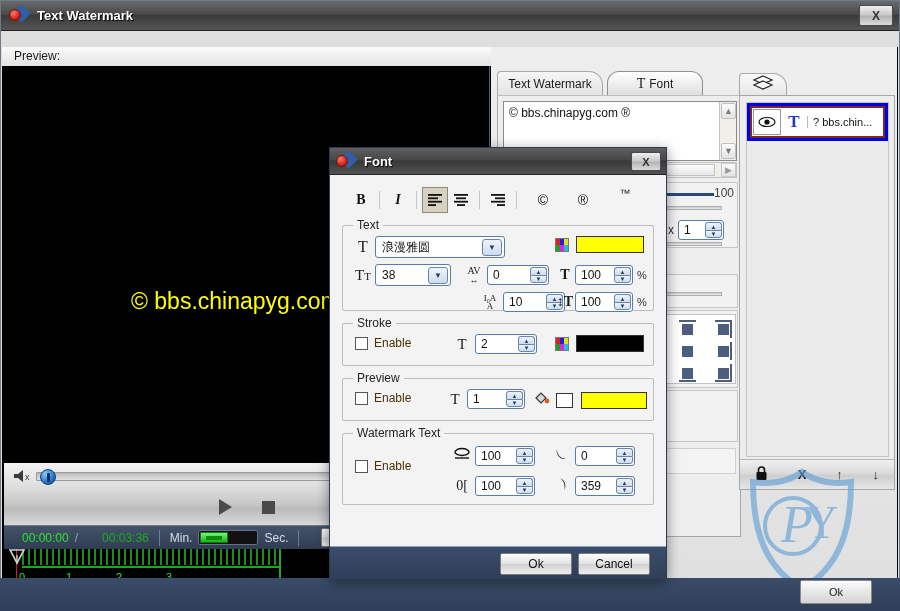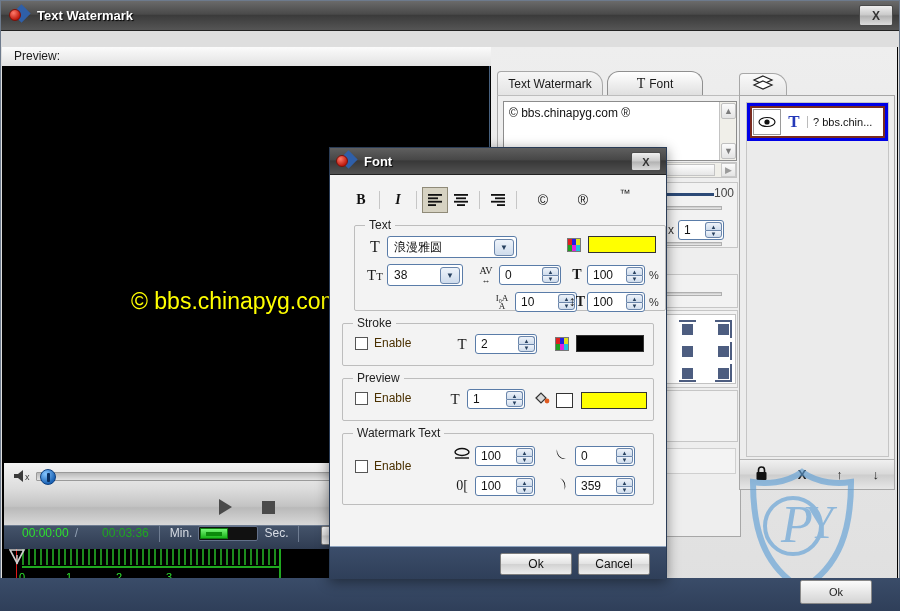--- a/index.html
+++ b/index.html
@@ -98,21 +98,21 @@
     background:linear-gradient(180deg,#dcdcdc 0%,#c3c3c3 48%,#b9b9b9 52%,#d8d8d8 100%);
     display:flex;align-items:center;justify-content:center;gap:30px;
   }
   .tp-play{width:0;height:0;border-left:13px solid #4a4a4a;border-top:8px solid transparent;border-bottom:8px solid transparent;cursor:pointer;}
   .tp-stop{width:13px;height:13px;background:#4a4a4a;cursor:pointer;}
 
   
   .tcbar{
     position:absolute;left:2px;top:478px;width:486px;height:24px;
     background:linear-gradient(180deg,#44536a 0%,#2f3c52 100%);
-    display:flex;align-items:flex-start;border-top:1px solid #6d7b90;
+    display:flex;align-items:center;border-top:1px solid #6d7b90;
   }
   .tc{font-family:"Liberation Sans",sans-serif;font-size:12px;color:#2ee22e;margin-left:18px;}
   .tc.dim{color:#1fa81f;}
   .tc-sep{color:#93a2b5;margin:0 6px;font-size:12px;}
   .vsep{width:1px;height:16px;background:#6f7d92;margin:0 10px;}
   .mlabel{font-size:12px;color:#d8dde5;}
   .minsec{
     position:relative;width:60px;height:15px;margin:0 6px;
     background:#111;border:1px solid #63718a;border-radius:2px;
   }
@@ -696,21 +696,21 @@
               <rect x="1" y="7.8" width="14" height="1.8" fill="#111"></rect>
               <rect x="7" y="11.2" width="8" height="1.8" fill="#111"></rect>
             </svg>
         </div>
         <div class="fdiv"></div>
         <div class="fbtn" style="margin-left:8px">©</div>
         <div class="fbtn" style="margin-left:14px">®</div>
         <div class="fbtn" style="margin-left:16px;font-size:11px;align-items:flex-start">™</div>
       </div>
 
-      <div class="group" style="left:24px;top:50px;width:312px;height:86px;">
+      <div class="group" style="left:12px;top:50px;width:312px;height:86px;">
         <div class="glabel">Text</div>
 
         <div class="row" style="left:8px;top:10px;">
           <span class="ico" style="width:24px;font-size:16px;">T</span>
           <div class="combo" style="width:130px">
             <span class="cval">浪漫雅圆</span>
             <span class="carrow">▼</span>
           </div>
         </div>
         <div class="row" style="left:8px;top:38px;justify-content:space-between;">

